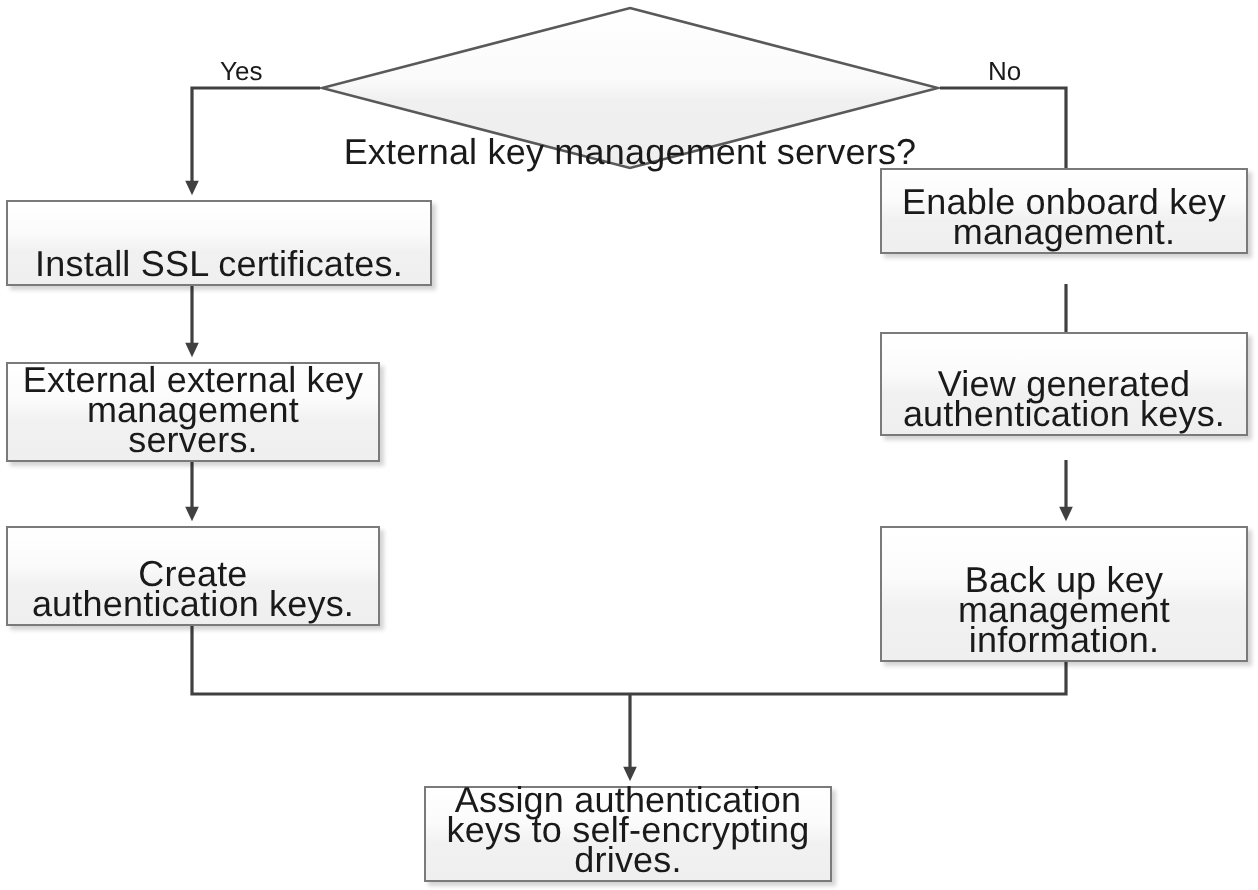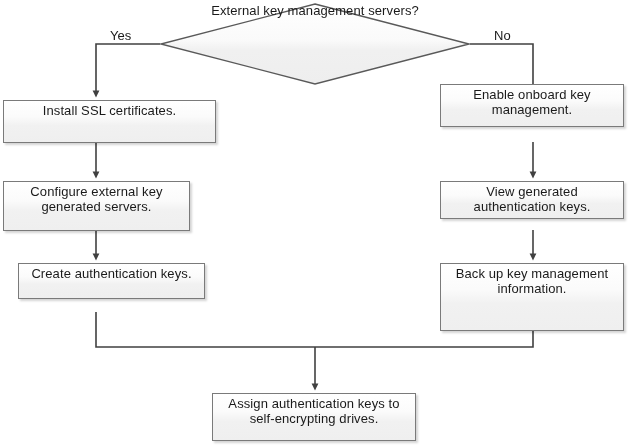--- a/index.html
+++ b/index.html
@@ -24,25 +24,25 @@
     left: 0;
     top: 0;
     width: 629px;
     height: 445px;
     pointer-events: none;
   }
   .node {
     position: absolute;
     box-sizing: border-box;
     display: flex;
-    align-items: flex-start;
+    align-items: flex-end;
     justify-content: center;
     text-align: center;
     color: #1a1a1a;
-    font-size: 13px;
+    font-size: 18px;
     line-height: 15px;
     letter-spacing: 0.1px;
   }
   .proc {
     border: 1px solid #7a7a7a;
     background: linear-gradient(to bottom, #ffffff 0%, #fbfbfb 38%, #f1f1f1 60%, #efefef 100%);
     box-shadow: 2px 2px 2px rgba(0,0,0,0.17);
     padding: 2px 7px;
   }
   .proc .txt {
@@ -121,32 +121,32 @@
   </div>
 
   <div class="edge-label" style="left:110px; top:29px;">Yes</div>
   <div class="edge-label" style="left:494px; top:29px;">No</div>
 
   <div class="node proc" style="left:3px; top:100px; width:213px; height:43px;">
     <span class="txt">Install SSL certificates.</span>
   </div>
 
   <div class="node proc" style="left:3px; top:181px; width:187px; height:50px;">
-    <span class="txt">Configure external key generated servers.</span>
+    <span class="txt">External external key management servers.</span>
   </div>
 
-  <div class="node proc" style="left:18px; top:263px; width:187px; height:36px;">
+  <div class="node proc" style="left:3px; top:263px; width:187px; height:50px;">
     <span class="txt">Create authentication keys.</span>
   </div>
 
   <div class="node proc" style="left:440px; top:84px; width:184px; height:43px;">
     <span class="txt">Enable onboard key management.</span>
   </div>
 
-  <div class="node proc" style="left:440px; top:181px; width:184px; height:38px;">
+  <div class="node proc" style="left:440px; top:166px; width:184px; height:52px;">
     <span class="txt">View generated authentication keys.</span>
   </div>
 
   <div class="node proc" style="left:440px; top:263px; width:184px; height:68px;">
     <span class="txt">Back up key management information.</span>
   </div>
 
   <div class="node proc" style="left:212px; top:393px; width:204px; height:48px;">
     <span class="txt">Assign authentication keys to self-encrypting drives.</span>
   </div>

